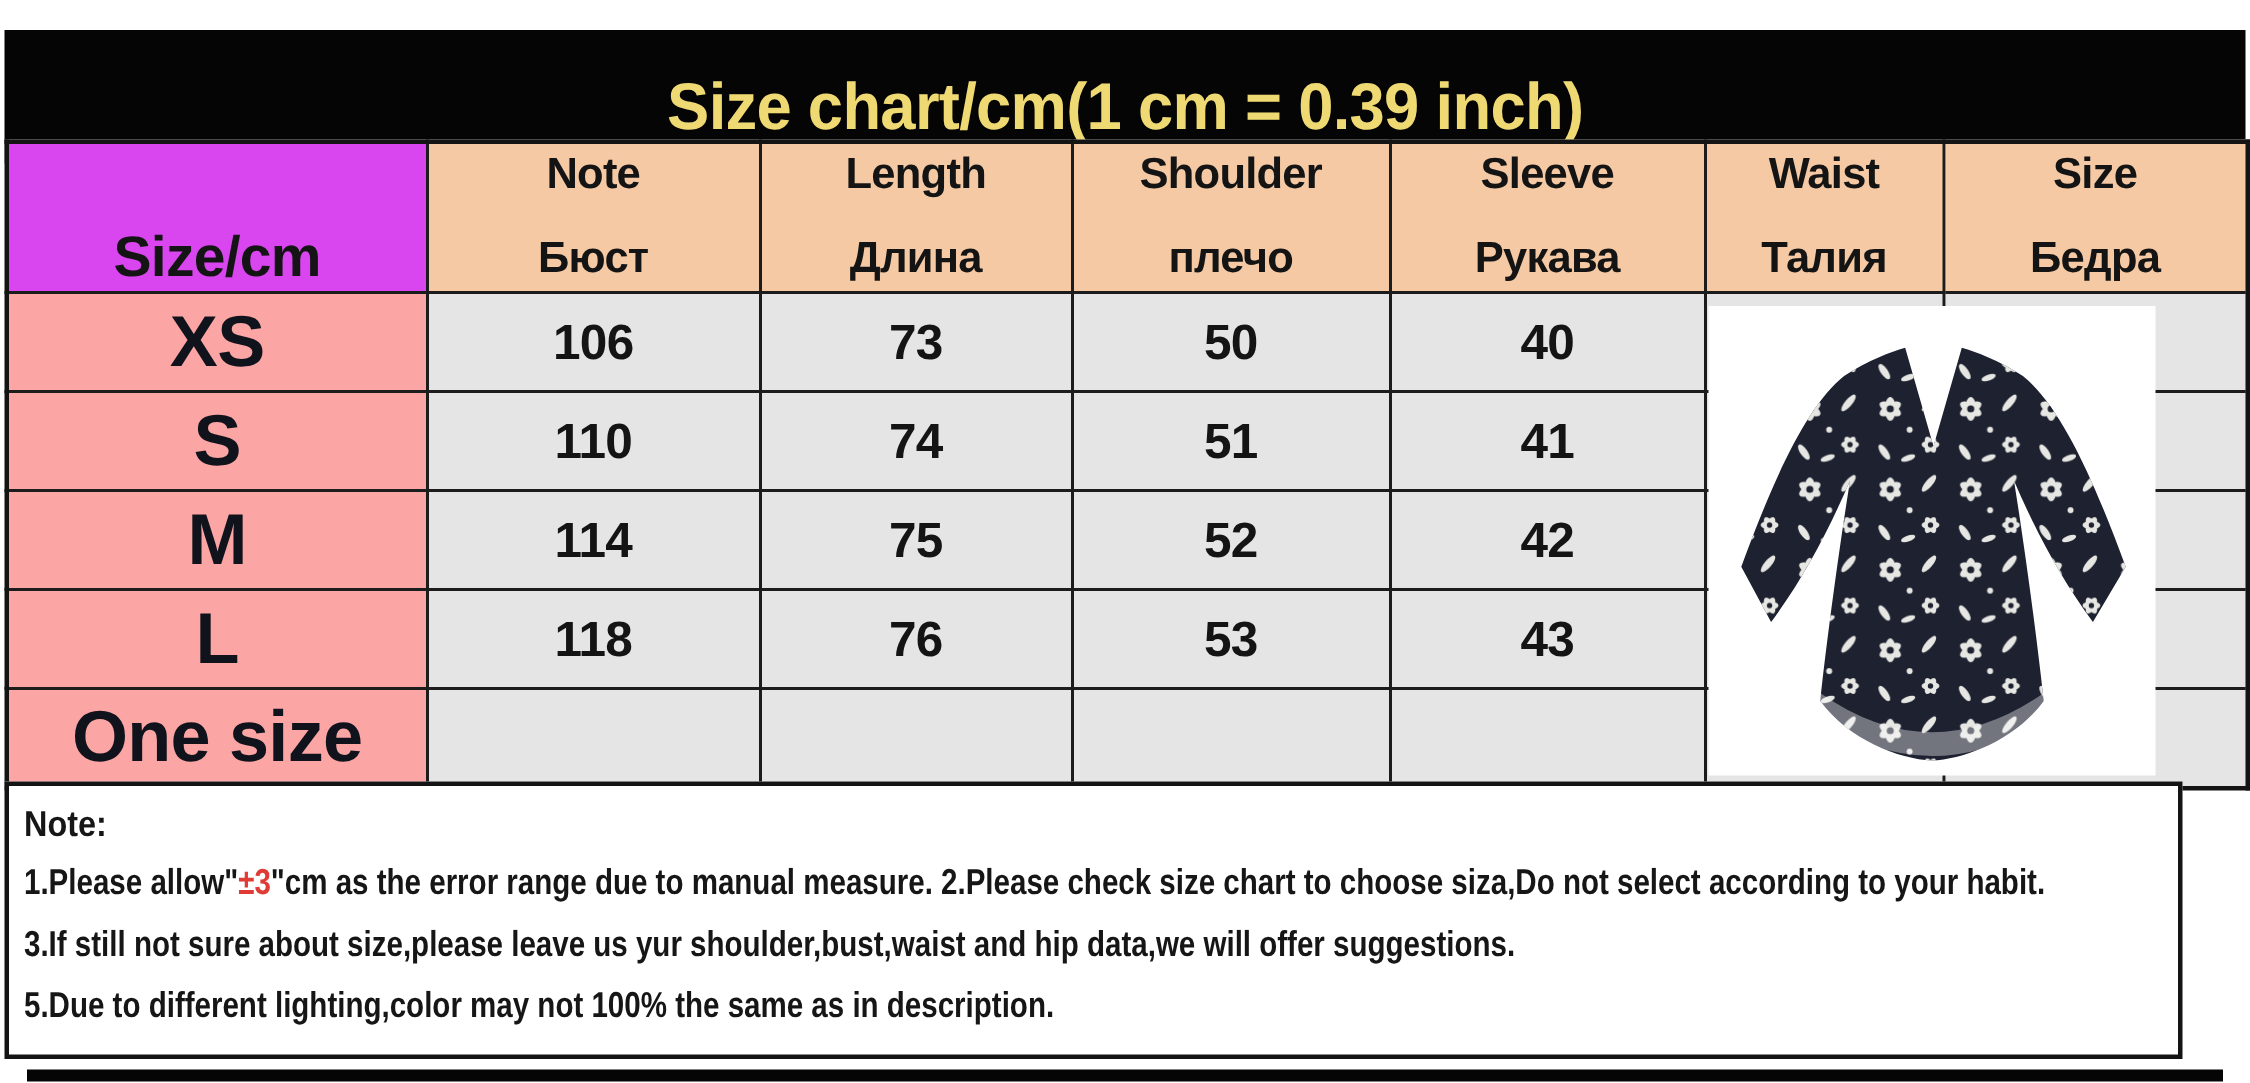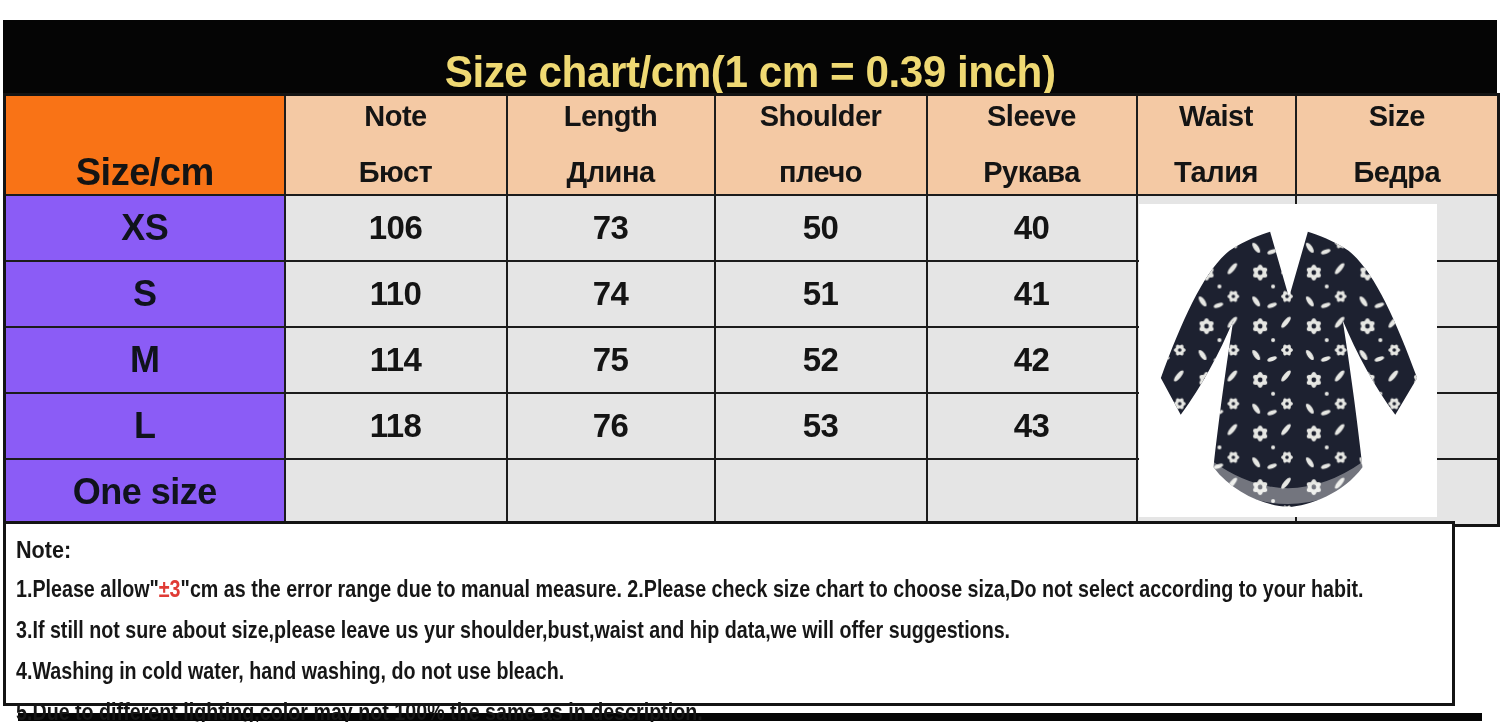--- a/index.html
+++ b/index.html
@@ -26,25 +26,25 @@
     border:2px solid #1c1c1c;padding:0;margin:0;overflow:hidden;
   }
   tr.header-row{height:97px;}
   tr.data-row{height:66px;}
   th.col-head{
     background:#F4C9A4;font-weight:bold;vertical-align:middle;
   }
   th.col-head .hdr-en{font-size:29px;line-height:40px;letter-spacing:-0.5px;}
   th.col-head .hdr-ru{font-size:29px;line-height:44px;letter-spacing:-0.5px;margin-top:14px;}
   th.size-head{
-    background:#f97316;font-size:38px;font-weight:bold;vertical-align:bottom;
+    background:#d946ef;font-size:38px;font-weight:bold;vertical-align:bottom;
     padding-bottom:10px;letter-spacing:-0.5px;
   }
   td.size-cell{
-    background:#8b5cf6;color:#10131c;font-size:36px;font-weight:bold;
+    background:#fca5a5;color:#10131c;font-size:48px;font-weight:bold;
     text-align:center;vertical-align:middle;letter-spacing:-0.5px;
   }
   td.val-cell{
     background:#e5e5e5;font-size:33px;font-weight:bold;text-align:center;
     vertical-align:middle;letter-spacing:-0.5px;
   }
   
   .photo{
     position:absolute;left:1139px;top:204px;width:298px;height:313px;
     background:#ffffff;z-index:3;
@@ -217,19 +217,18 @@
       <path d="M 74 258 Q 150 312 226 258 L 232 272 Q 150 330 68 272 Z" fill="#ffffff" opacity="0.38"></path>
     </svg>
   </div>
 
   <div class="note-box">
     <div class="note-line note-label-line"><span class="cond" style="transform:scaleX(0.9);">Note:</span></div>
     <div class="note-line n1">
       <span class="cond"><span>1.Please allow"</span><span class="red">±3</span><span>"cm as the error range due to manual measure. 2.Please check size chart to choose siza,Do not select according to your habit.</span></span>
     </div>
     <div class="note-line n1"><span class="cond">3.If still not sure about size,please leave us yur shoulder,bust,waist and hip data,we will offer suggestions.</span></div>
-    <div class="note-line n1"><span class="cond">4.Washing in cold water, hand washing, do not use bleach.</span></div>
     <div class="note-line n1"><span class="cond">5.Due to different lighting,color may not 100% the same as in description.</span></div>
   </div>
 
   <div class="bottom-bar"></div>
 
 </div>
 
 </body></html>

